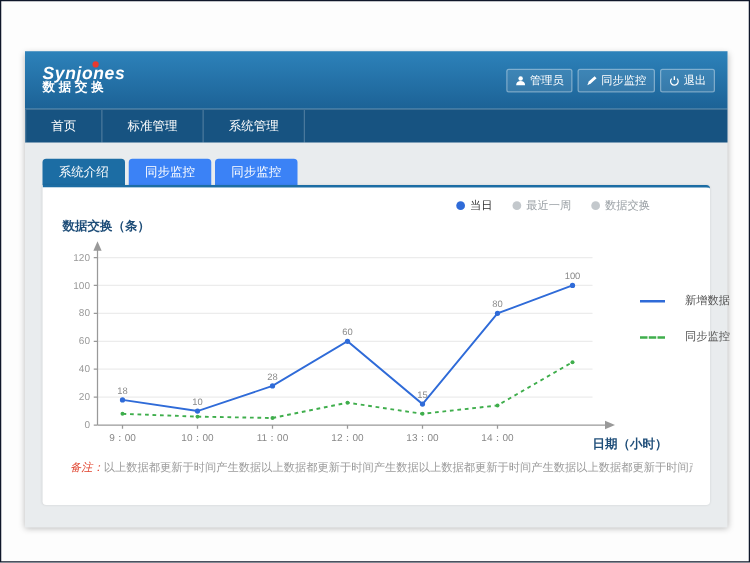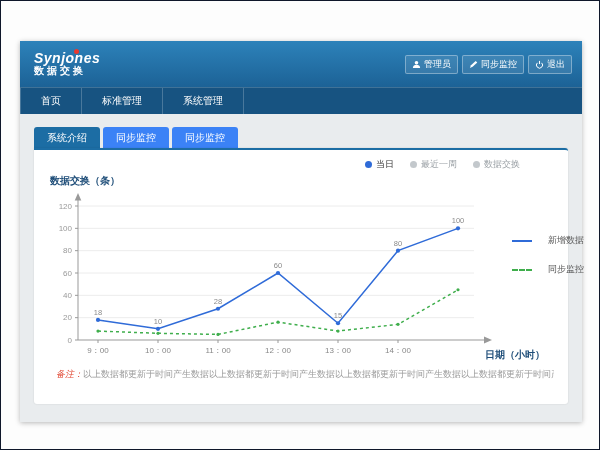--- a/index.html
+++ b/index.html
@@ -34,21 +34,21 @@
 
   .filter-legend { position:absolute; top:8px; right:48px; display:flex; gap:16px; }
   .filter-item { display:flex; align-items:center; gap:4px; font-size:9px; cursor:pointer; }
   .filter-dot { width:7px; height:7px; border-radius:50%; }
   .filter-item.active { color:#333; }
   .filter-item.active .filter-dot { background:#2f6bd8; }
   .filter-item.inactive { color:#9aa0a5; }
   .filter-item.inactive .filter-dot { background:#c3c8cc; }
 
   .y-title { position:absolute; top:24px; left:16px; font-size:10px; font-weight:bold; color:#1f4e79;text-align:center; }
-  .x-title { position:absolute; top:198px; right:23px; font-size:10px; font-weight:bold; color:#1f4e79;font-family:Liberation Serif, serif; }
+  .x-title { position:absolute; top:198px; right:34px; font-size:10px; font-weight:bold; color:#1f4e79;font-family:Liberation Serif, serif; }
 
   .chart-svg { position:absolute; top:40px; left:10px; }
 
   .series-legend { position:absolute; left:478px; top:84px; display:flex; flex-direction:column; gap:16px; }
   .series-item { display:flex; align-items:center; gap:16px; font-size:9px; color:#555; cursor:pointer; white-space:nowrap; }
   .line-sample { width:20px; height:0; }
   .line-sample.solid { border-top:2px solid #2f6bd8; }
   .line-sample.dashed { border-top:2px dashed #3fae4c; }
 
   .note { position:absolute; left:22px; right:14px; top:218px; font-size:9px; color:#9b9b9b; white-space:nowrap; overflow:hidden; }

